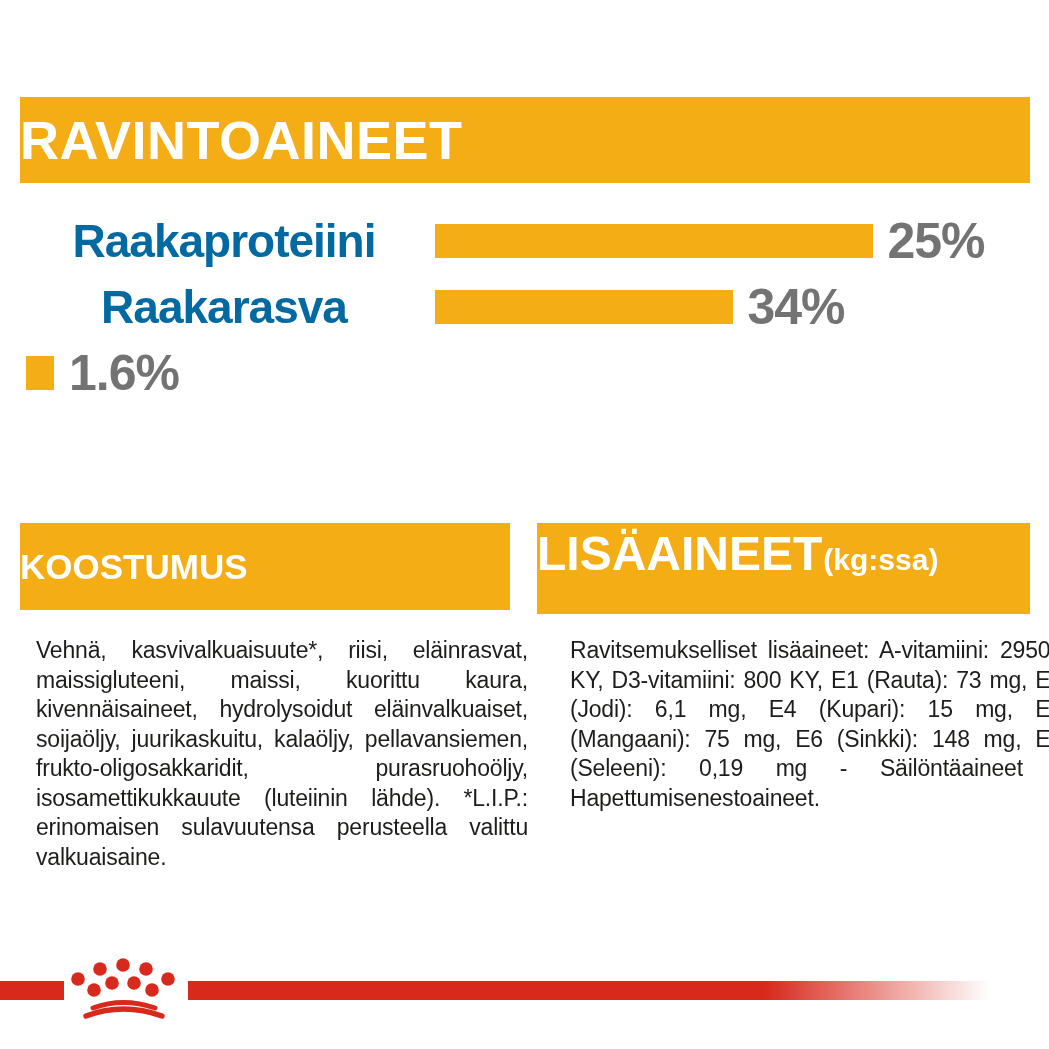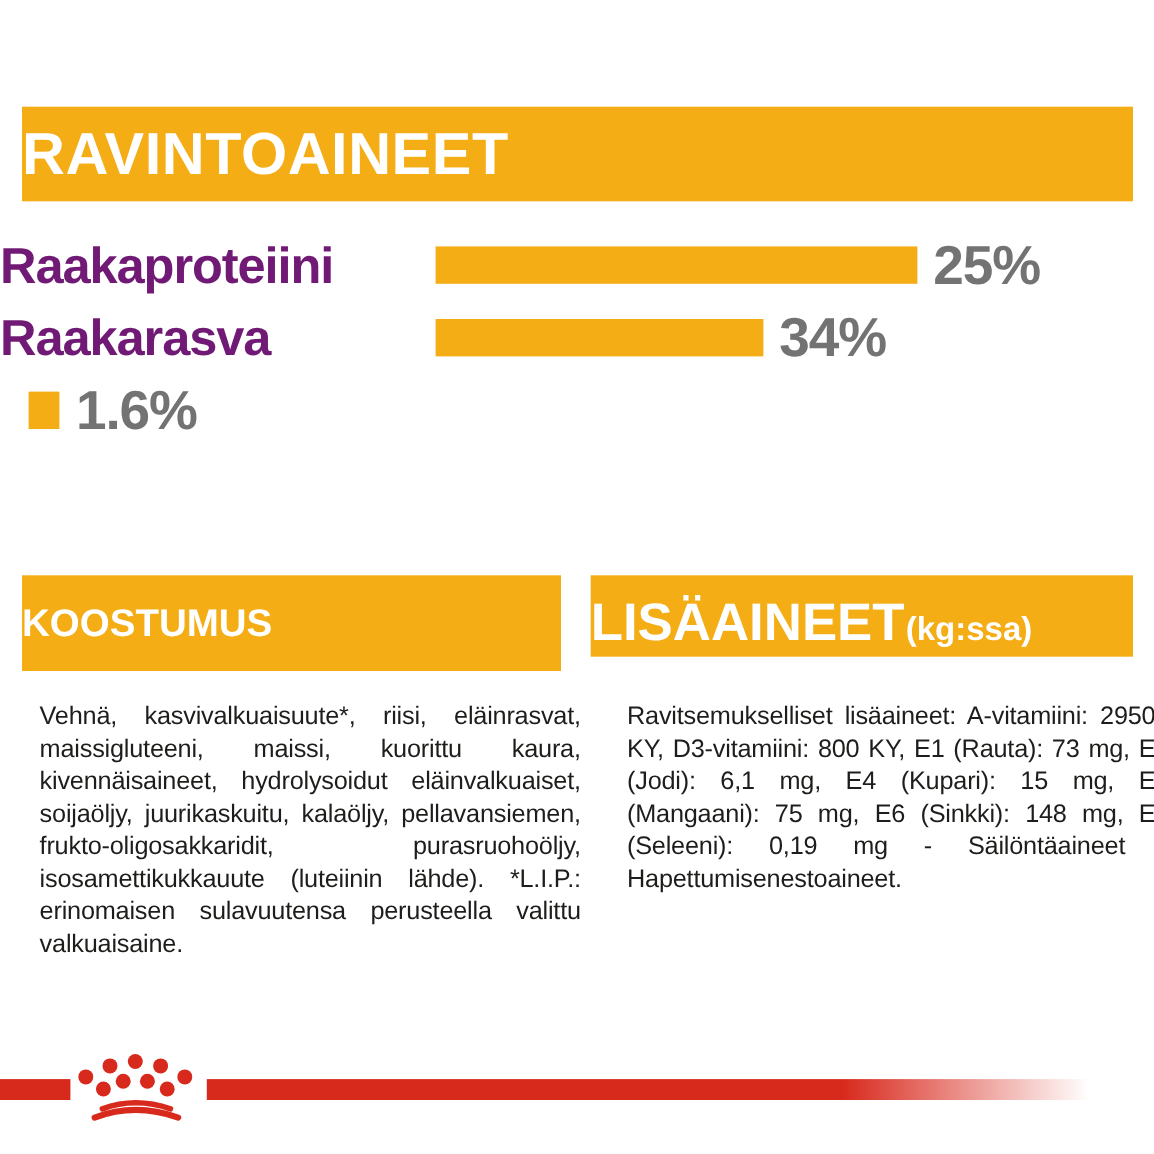--- a/index.html
+++ b/index.html
@@ -7,28 +7,28 @@
     position:relative;width:1049px;height:1049px;background:#ffffff;overflow:hidden;
     font-family:"Liberation Sans",sans-serif;color:#1d1d1b;
   }
   .banner{
     position:absolute;background:#F5AD16;color:#ffffff;
     display:flex;align-items:center;justify-content:flex-start;
     font-weight:700;
   }
   #banner-nutrients{left:20px;top:97px;width:1010px;height:86px;font-size:54px;letter-spacing:0.5px;}
   #banner-composition{left:20px;top:523px;width:490px;height:87px;font-size:35px;}
-  #banner-additives{left:537px;top:523px;width:493px;height:74px;font-size:48px;align-items:baseline;padding-top:16px;box-sizing:border-box;}
+  #banner-additives{left:537px;top:523px;width:493px;height:91px;font-size:48px;align-items:baseline;padding-top:3px;box-sizing:border-box;}
   #banner-additives .suffix{font-size:30px;margin-left:1px;font-weight:700;}
   
   #chart{position:absolute;left:0;top:208px;width:1049px;}
   .chart-row{display:flex;align-items:center;height:66px;}
   .chart-label{
-    width:370px;text-align:left;font-weight:700;font-size:46px;
-    letter-spacing:-1px;color:#701a75;white-space:nowrap;
+    width:370px;text-align:center;font-weight:700;font-size:46px;
+    letter-spacing:-1px;color:#0369a1;white-space:nowrap;margin-left:39px;
   }
   .chart-bar{height:34px;background:#F5AD16;margin-left:26px;flex:none;}
   .chart-value{font-weight:700;font-size:50px;letter-spacing:-1px;color:#737373;margin-left:15px;white-space:nowrap;}
   
   .body-text{
     position:absolute;margin:16px;font-size:23px;line-height:29.5px;
     text-align:justify;letter-spacing:-0.2px;color:#1d1d1b;
   }
   #composition-body{left:20px;top:620px;width:492px;}
   #additives-body{left:554px;top:620px;width:493px;}

